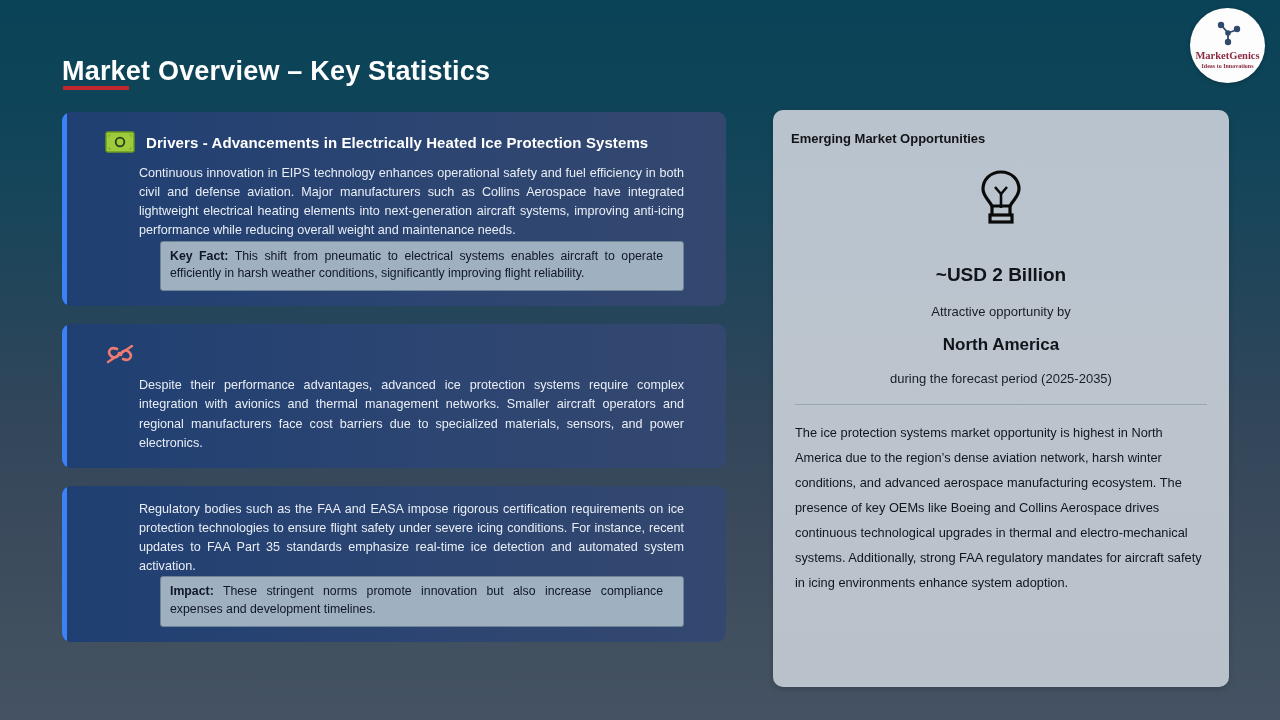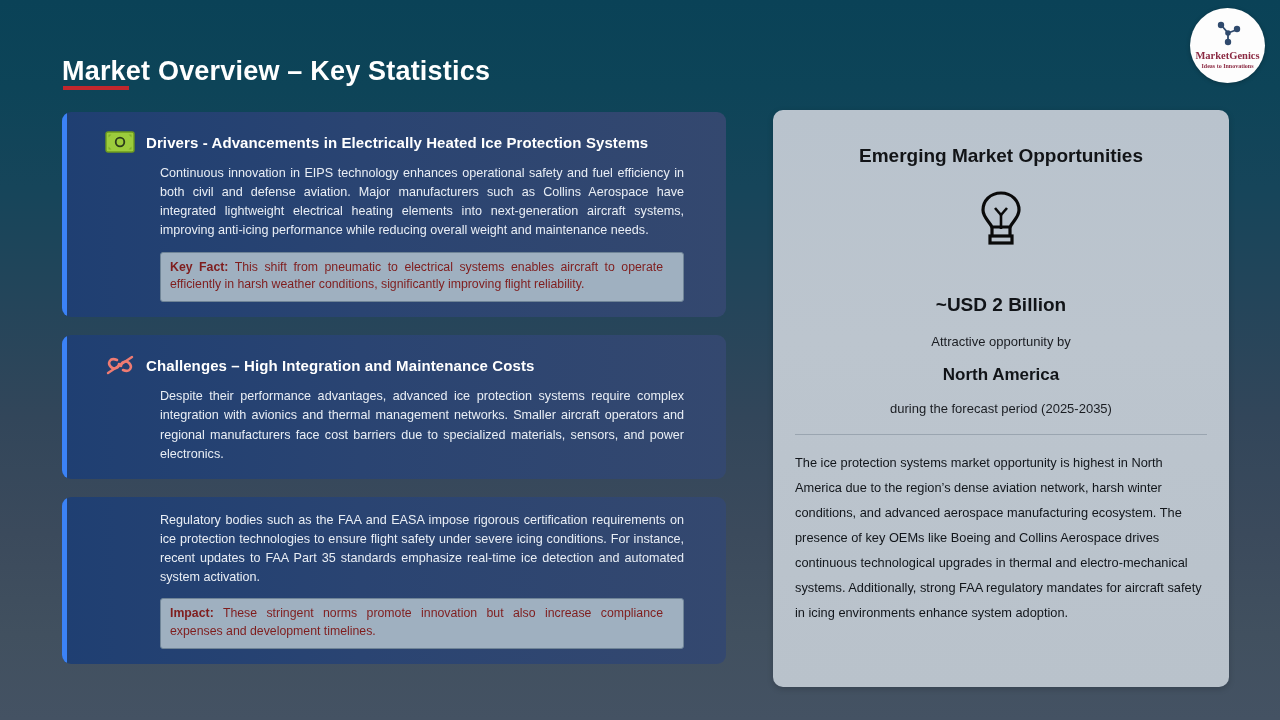--- a/index.html
+++ b/index.html
@@ -115,68 +115,66 @@
     align-items: center;
     justify-content: center;
   }
   .card-title {
     font-size: 15px;
     font-weight: bold;
     color: #ffffff;
     letter-spacing: 0.1px;
   }
   .card-body {
-    margin-left: 78px;
+    margin-left: 57px;
     margin-right: 22px;
     font-size: 12.6px;
     line-height: 1.52;
     color: #e9eef5;
     text-align: justify;
   }
   .callout {
     margin-left: 78px;
     margin-right: 22px;
-    margin-top: 11px;
     background: #9fb0c0;
     border: 1px solid #6f8497;
     border-radius: 3px;
     padding: 6px 20px 7px 9px;
     font-size: 12.3px;
     line-height: 1.45;
-    color: #7f1d1d;
+    color: #0f172a;
     text-align: justify;
   }
   .callout b { font-weight: bold; }
 
   
   .right-panel {
     position: absolute;
     left: 773px;
     top: 110px;
     width: 456px;
     height: 577px;
     background: linear-gradient(to bottom, #b9c3cd 0%, #bcc5ce 40%, #b9c2cb 100%);
     border-radius: 10px;
     padding: 14px 18px 10px 18px;
     box-shadow: 0 2px 6px rgba(0,0,0,0.18);
   }
   .panel-title {
-    text-align: center;
-    font-size: 19px;
+    font-size: 13px;
     font-weight: bold;
     color: #121417;
-    margin-top: 21px;
+    margin-top: 7px;
   }
   .bulb-wrap {
     display: flex;
     justify-content: center;
     margin-top: 22px;
     margin-bottom: 10px;
   }
-  .stat-block { margin-top: 43px; text-align: center; }
+  .stat-block { margin-top: 34px; text-align: center; }
   .stat-value {
     font-size: 19px;
     font-weight: bold;
     color: #111418;
   }
   .stat-sub {
     font-size: 13px;
     color: #1a1d22;
     margin-top: 18px;
   }
@@ -255,21 +253,20 @@
     <div class="card-head">
       <span class="card-icon">
         <svg width="32" height="28" viewBox="0 0 32 28">
           <g fill="none" stroke="#ef7b72" stroke-width="2.6" stroke-linecap="round">
             <path d="M13 9 C6 6, 3 12, 7 16 C10 19, 15 17, 15 13"></path>
             <path d="M19 19 C26 22, 29 16, 25 12 C22 9, 17 11, 17 15"></path>
           </g>
           <line x1="4" y1="22" x2="28" y2="6" stroke="#ef7b72" stroke-width="2.4" stroke-linecap="round"></line>
         </svg>
       </span>
-      <span class="card-title">Challenges – High Integration and Maintenance Costs</span>
     </div>
     <div class="card-body">Despite their performance advantages, advanced ice protection systems require complex integration with avionics and thermal management networks. Smaller aircraft operators and regional manufacturers face cost barriers due to specialized materials, sensors, and power electronics.</div>
   </div>
 
   <div class="info-card">
     <div class="card-body">Regulatory bodies such as the FAA and EASA impose rigorous certification requirements on ice protection technologies to ensure flight safety under severe icing conditions. For instance, recent updates to FAA Part 35 standards emphasize real-time ice detection and automated system activation.</div>
     <div class="callout">
       <b>Impact:</b>
       <span>These stringent norms promote innovation but also increase compliance expenses and development timelines.</span>
     </div>

